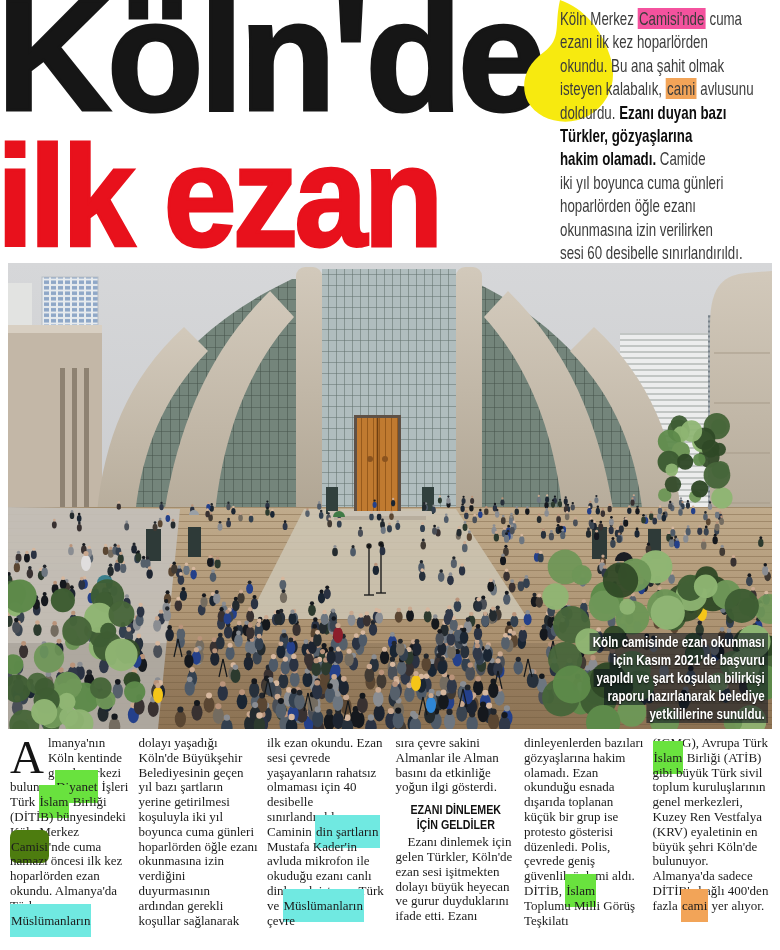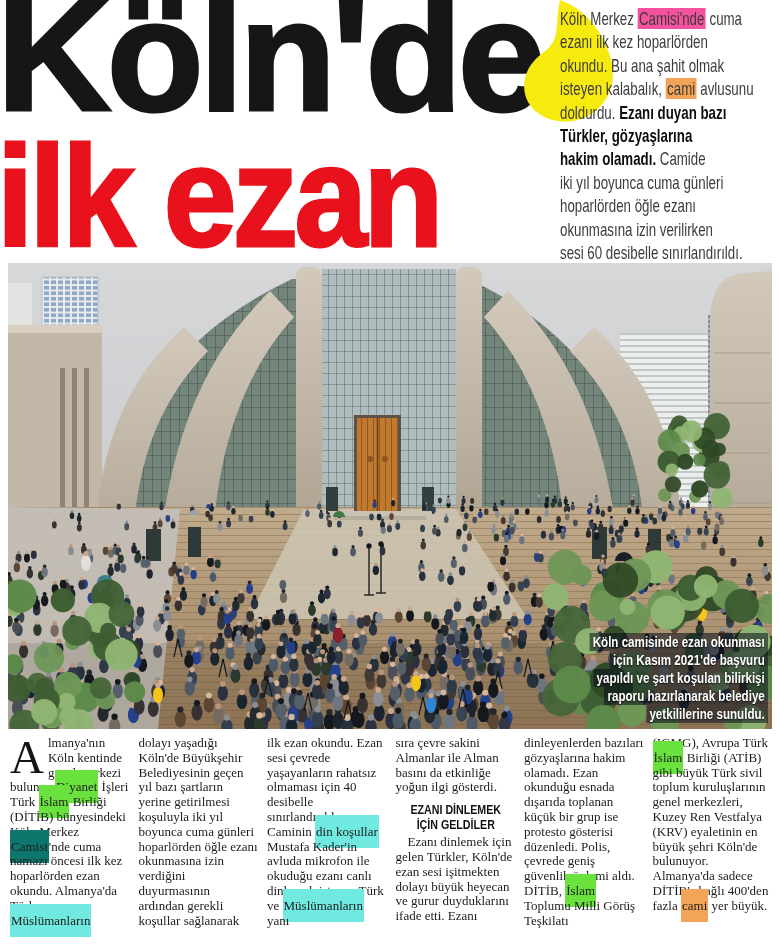--- a/index.html
+++ b/index.html
@@ -13,21 +13,21 @@
   
   .bubble{position:absolute;left:514px;top:0;width:106px;height:126px;z-index:1;}
   
   .intro{position:absolute;left:560px;top:7px;width:310px;z-index:2;
          font-size:19px;line-height:23.4px;color:#3c3c3c;
          transform:scaleX(.70);transform-origin:0 0;letter-spacing:0;}
   .intro b{color:#0d0d0d;}
   .hl-pink{background:#f4529e;}
   .hl-orange{background:#f2a458;}
   .hl-green{background:#69e23e;}
-  .hl-yellow{background:#0f766e;}
+  .hl-yellow{background:#4d7c0f;border-radius:7px;}
   .hl-cyan{background:#70e9e1;}
   .intro .hl-pink,.intro .hl-orange{padding:0 2px;}
   
   .photo{position:absolute;left:8px;top:263px;width:764px;height:466px;background:#4d7c0f;}
   .photo svg{display:block;}
   .caption{position:absolute;right:4px;bottom:6px;width:230px;text-align:right;
            font-size:14.5px;line-height:18px;font-weight:700;color:#ffffff;
            transform:scaleX(.80);transform-origin:100% 100%;}
   .caption span{background:rgba(10,16,28,.55);padding:1px 4px;
                 text-shadow:0 1px 2px rgba(0,0,0,.8);}
@@ -1815,27 +1815,27 @@
   </figure>
 
   <main class="columns" id="columns">
       <div class="col">
         <p><span class="dropcap">A</span><span>lmanya'nın Köln kentinde genel merkezi bulunan </span><span class="hl-green">Diyanet</span><span> İşleri Türk </span><span class="hl-green">İslam</span><span> Birliği (DİTİB) bünyesindeki Köln Merkez </span><span class="hl-yellow">Camisi</span><span>'nde cuma namazı öncesi ilk kez hoparlörden ezan okundu. Almanya'da Türk ve </span><span class="hl-cyan">Müslümanların</span></p>
       </div>
       <div class="col">
         <p><span>dolayı yaşadığı Köln'de Büyükşehir Belediyesinin geçen yıl bazı şartların yerine getirilmesi koşuluyla iki yıl boyunca cuma günleri hoparlörden öğle ezanı okunmasına izin verdiğini duyurmasının ardından gerekli koşullar sağlanarak</span></p>
       </div>
       <div class="col">
-        <p><span>ilk ezan okundu. Ezan sesi çevrede yaşayanların rahatsız olmaması için 40 desibelle sınırlandırıldı. Caminin </span><span class="hl-cyan">din koşullar</span><span> Mustafa Kader'in avluda mikrofon ile okuduğu ezanı canlı dinlemek isteyen Türk ve </span><span class="hl-cyan">Müslümanların</span><span> yanı</span></p>
+        <p><span>ilk ezan okundu. Ezan sesi çevrede yaşayanların rahatsız olmaması için 40 desibelle sınırlandırıldı. Caminin </span><span class="hl-cyan">din şartların</span><span> Mustafa Kader'in avluda mikrofon ile okuduğu ezanı canlı dinlemek isteyen Türk ve </span><span class="hl-cyan">Müslümanların</span><span> çevre</span></p>
       </div>
       <div class="col">
         <p><span>sıra çevre sakini Almanlar ile Alman basını da etkinliğe yoğun ilgi gösterdi.</span></p>
         <p class="subhead">EZANI DİNLEMEK<br>İÇİN GELDİLER</p>
         <p class="indent"><span>Ezanı dinlemek için gelen Türkler, Köln'de ezan sesi işitmekten dolayı büyük heyecan ve gurur duyduklarını ifade etti. Ezanı</span></p>
       </div>
       <div class="col">
         <p><span>dinleyenlerden bazıları gözyaşlarına hakim olamadı. Ezan okunduğu esnada dışarıda toplanan küçük bir grup ise protesto gösterisi düzenledi. Polis, çevrede geniş güvenlik önlemi aldı. DİTİB, </span><span class="hl-green">İslam</span><span> Toplumu Milli Görüş Teşkilatı</span></p>
       </div>
       <div class="col">
-        <p><span>(IGMG), Avrupa Türk </span><span class="hl-green">İslam</span><span> Birliği (ATİB) gibi büyük Türk sivil toplum kuruluşlarının genel merkezleri, Kuzey Ren Vestfalya (KRV) eyaletinin en büyük şehri Köln'de bulunuyor. Almanya'da sadece DİTİB'e bağlı 400'den fazla </span><span class="hl-orange">cami</span><span> yer büyük.</span></p>
+        <p><span>(IGMG), Avrupa Türk </span><span class="hl-green">İslam</span><span> Birliği (ATİB) gibi büyük Türk sivil toplum kuruluşlarının genel merkezleri, Kuzey Ren Vestfalya (KRV) eyaletinin en büyük şehri Köln'de bulunuyor. Almanya'da sadece DİTİB'e bağlı 400'den fazla </span><span class="hl-orange">cami</span><span> yer alıyor.</span></p>
       </div>
     </main>
 </div>
 
 </body></html>

